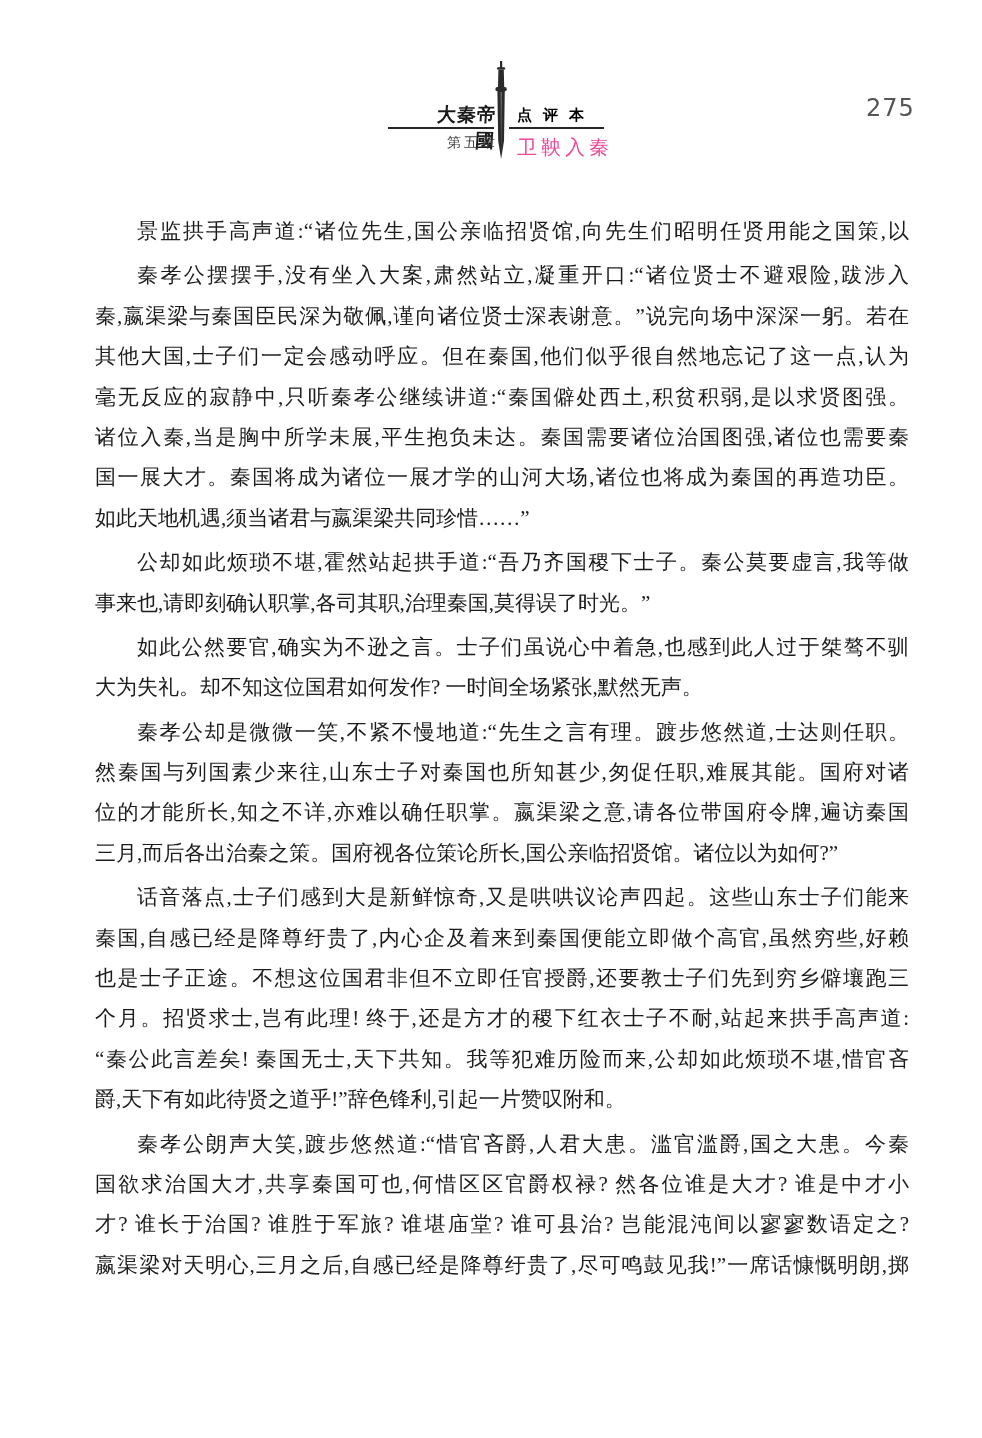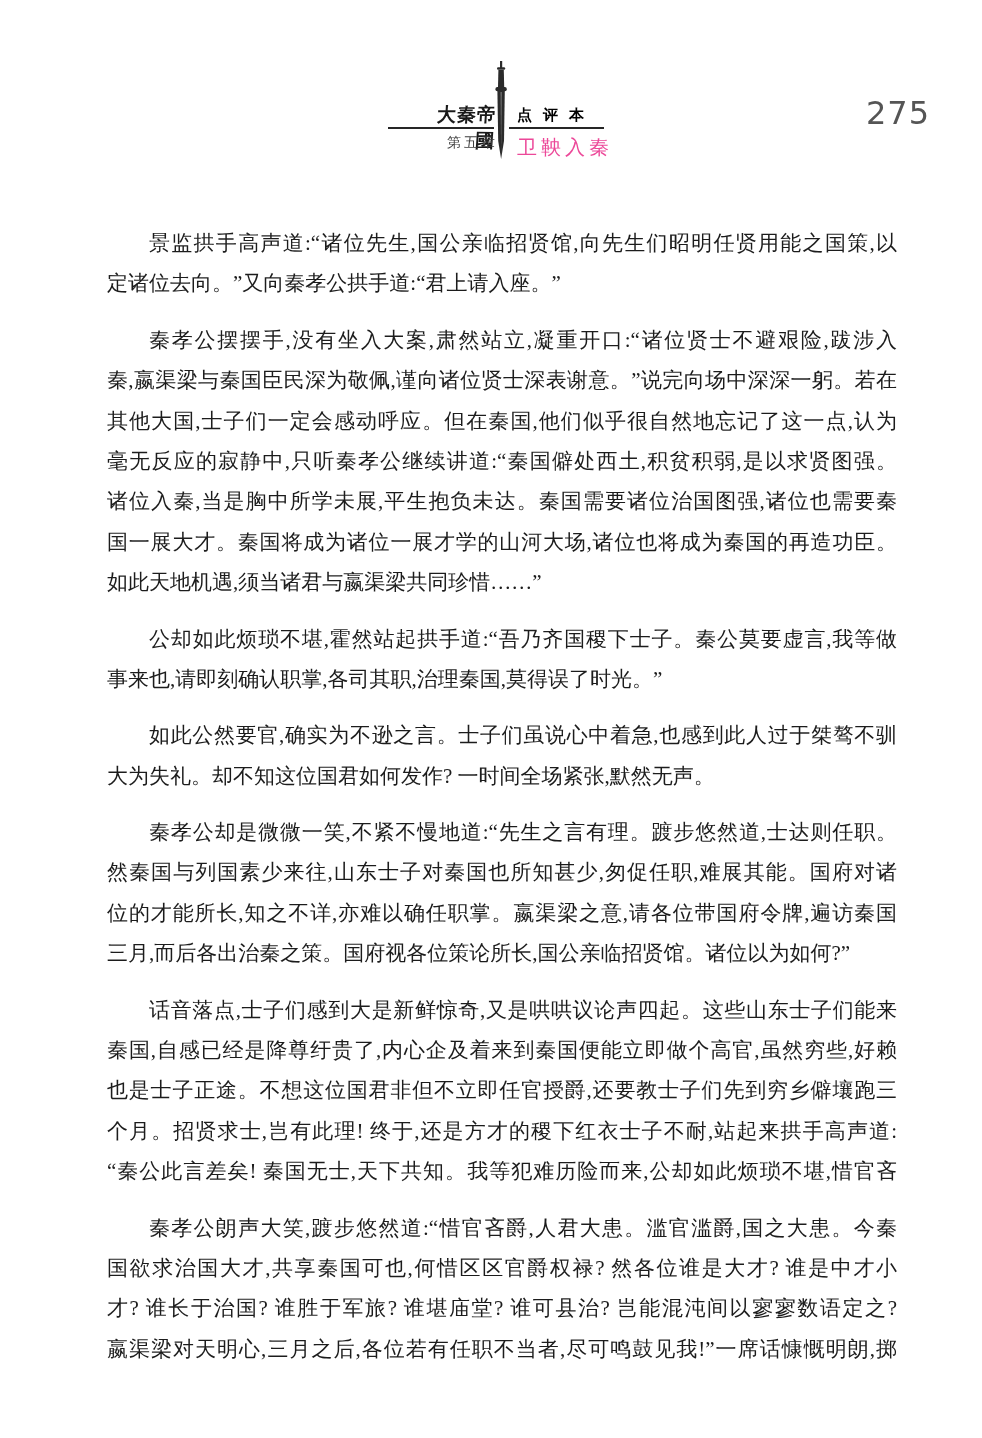--- a/index.html
+++ b/index.html
@@ -17,21 +17,21 @@
     color: #1c1c1c;
     overflow: hidden;
   }
 
   
   .page-number {
     position: absolute;
     left: 866px;
     top: 94px;
     font-family: "DejaVu Sans", sans-serif;
-    font-size: 32px;
+    font-size: 24px;
     letter-spacing: 1px;
     color: #555555;
   }
   .masthead { position: absolute; left: 0; top: 0; width: 982px; height: 170px; }
   .rule {
     position: absolute;
     top: 127px;
     height: 2px;
     background: #262626;
   }
@@ -86,21 +86,21 @@
   }
 
   
   .body-text {
     position: absolute;
     left: 91px;
     top: 207px;
     width: 822px;
     font-size: 21px;
   }
-  .paragraph { margin: 16px; }
+  .paragraph { margin: 4px; }
   .line {
     height: 40.4px;
     line-height: 40.4px;
     text-align: justify;
     text-align-last: justify;
     text-justify: inter-character;
     white-space: nowrap;
     overflow: visible;
     color: #1c1c1c;
   }
@@ -129,21 +129,20 @@
     <div class="edition-label">点评本</div>
     <div class="chapter-number">第五章</div>
     <div class="chapter-title">卫鞅入秦</div>
 
     <div class="page-number">275</div>
   </div>
 
   <div class="body-text">
       <div class="paragraph">
         <div class="line indent">景监拱手高声道:“诸位先生,国公亲临招贤馆,向先生们昭明任贤用能之国策,以</div>
-        <div class="line short">定诸位去向。”又向秦孝公拱手道:“君上请入座。”</div>
       </div>
       <div class="paragraph">
         <div class="line indent">秦孝公摆摆手,没有坐入大案,肃然站立,凝重开口:“诸位贤士不避艰险,跋涉入</div>
         <div class="line">秦,嬴渠梁与秦国臣民深为敬佩,谨向诸位贤士深表谢意。”说完向场中深深一躬。若在</div>
         <div class="line">其他大国,士子们一定会感动呼应。但在秦国,他们似乎很自然地忘记了这一点,认为</div>
         <div class="line">毫无反应的寂静中,只听秦孝公继续讲道:“秦国僻处西土,积贫积弱,是以求贤图强。</div>
         <div class="line">诸位入秦,当是胸中所学未展,平生抱负未达。秦国需要诸位治国图强,诸位也需要秦</div>
         <div class="line">国一展大才。秦国将成为诸位一展才学的山河大场,诸位也将成为秦国的再造功臣。</div>
         <div class="line short">如此天地机遇,须当诸君与嬴渠梁共同珍惜……”</div>
       </div>
@@ -160,22 +159,23 @@
         <div class="line">然秦国与列国素少来往,山东士子对秦国也所知甚少,匆促任职,难展其能。国府对诸</div>
         <div class="line">位的才能所长,知之不详,亦难以确任职掌。嬴渠梁之意,请各位带国府令牌,遍访秦国</div>
         <div class="line short">三月,而后各出治秦之策。国府视各位策论所长,国公亲临招贤馆。诸位以为如何?”</div>
       </div>
       <div class="paragraph">
         <div class="line indent">话音落点,士子们感到大是新鲜惊奇,又是哄哄议论声四起。这些山东士子们能来</div>
         <div class="line">秦国,自感已经是降尊纡贵了,内心企及着来到秦国便能立即做个高官,虽然穷些,好赖</div>
         <div class="line">也是士子正途。不想这位国君非但不立即任官授爵,还要教士子们先到穷乡僻壤跑三</div>
         <div class="line">个月。招贤求士,岂有此理! 终于,还是方才的稷下红衣士子不耐,站起来拱手高声道:</div>
         <div class="line">“秦公此言差矣! 秦国无士,天下共知。我等犯难历险而来,公却如此烦琐不堪,惜官吝</div>
+        <div class="line short">爵,天下有如此待贤之道乎!”辞色锋利,引起一片赞叹附和。</div>
       </div>
       <div class="paragraph">
         <div class="line indent">秦孝公朗声大笑,踱步悠然道:“惜官吝爵,人君大患。滥官滥爵,国之大患。今秦</div>
         <div class="line">国欲求治国大才,共享秦国可也,何惜区区官爵权禄? 然各位谁是大才? 谁是中才小</div>
         <div class="line">才? 谁长于治国? 谁胜于军旅? 谁堪庙堂? 谁可县治? 岂能混沌间以寥寥数语定之?</div>
-        <div class="line">嬴渠梁对天明心,三月之后,各位若有任职不当者,尽可鸣鼓见我!”一席话慷慨明朗,掷</div>
+        <div class="line">嬴渠梁对天明心,三月之后,自感已经是降尊纡贵了,尽可鸣鼓见我!”一席话慷慨明朗,掷</div>
       </div>
     </div>
 
 </div>
 
 </body></html>

